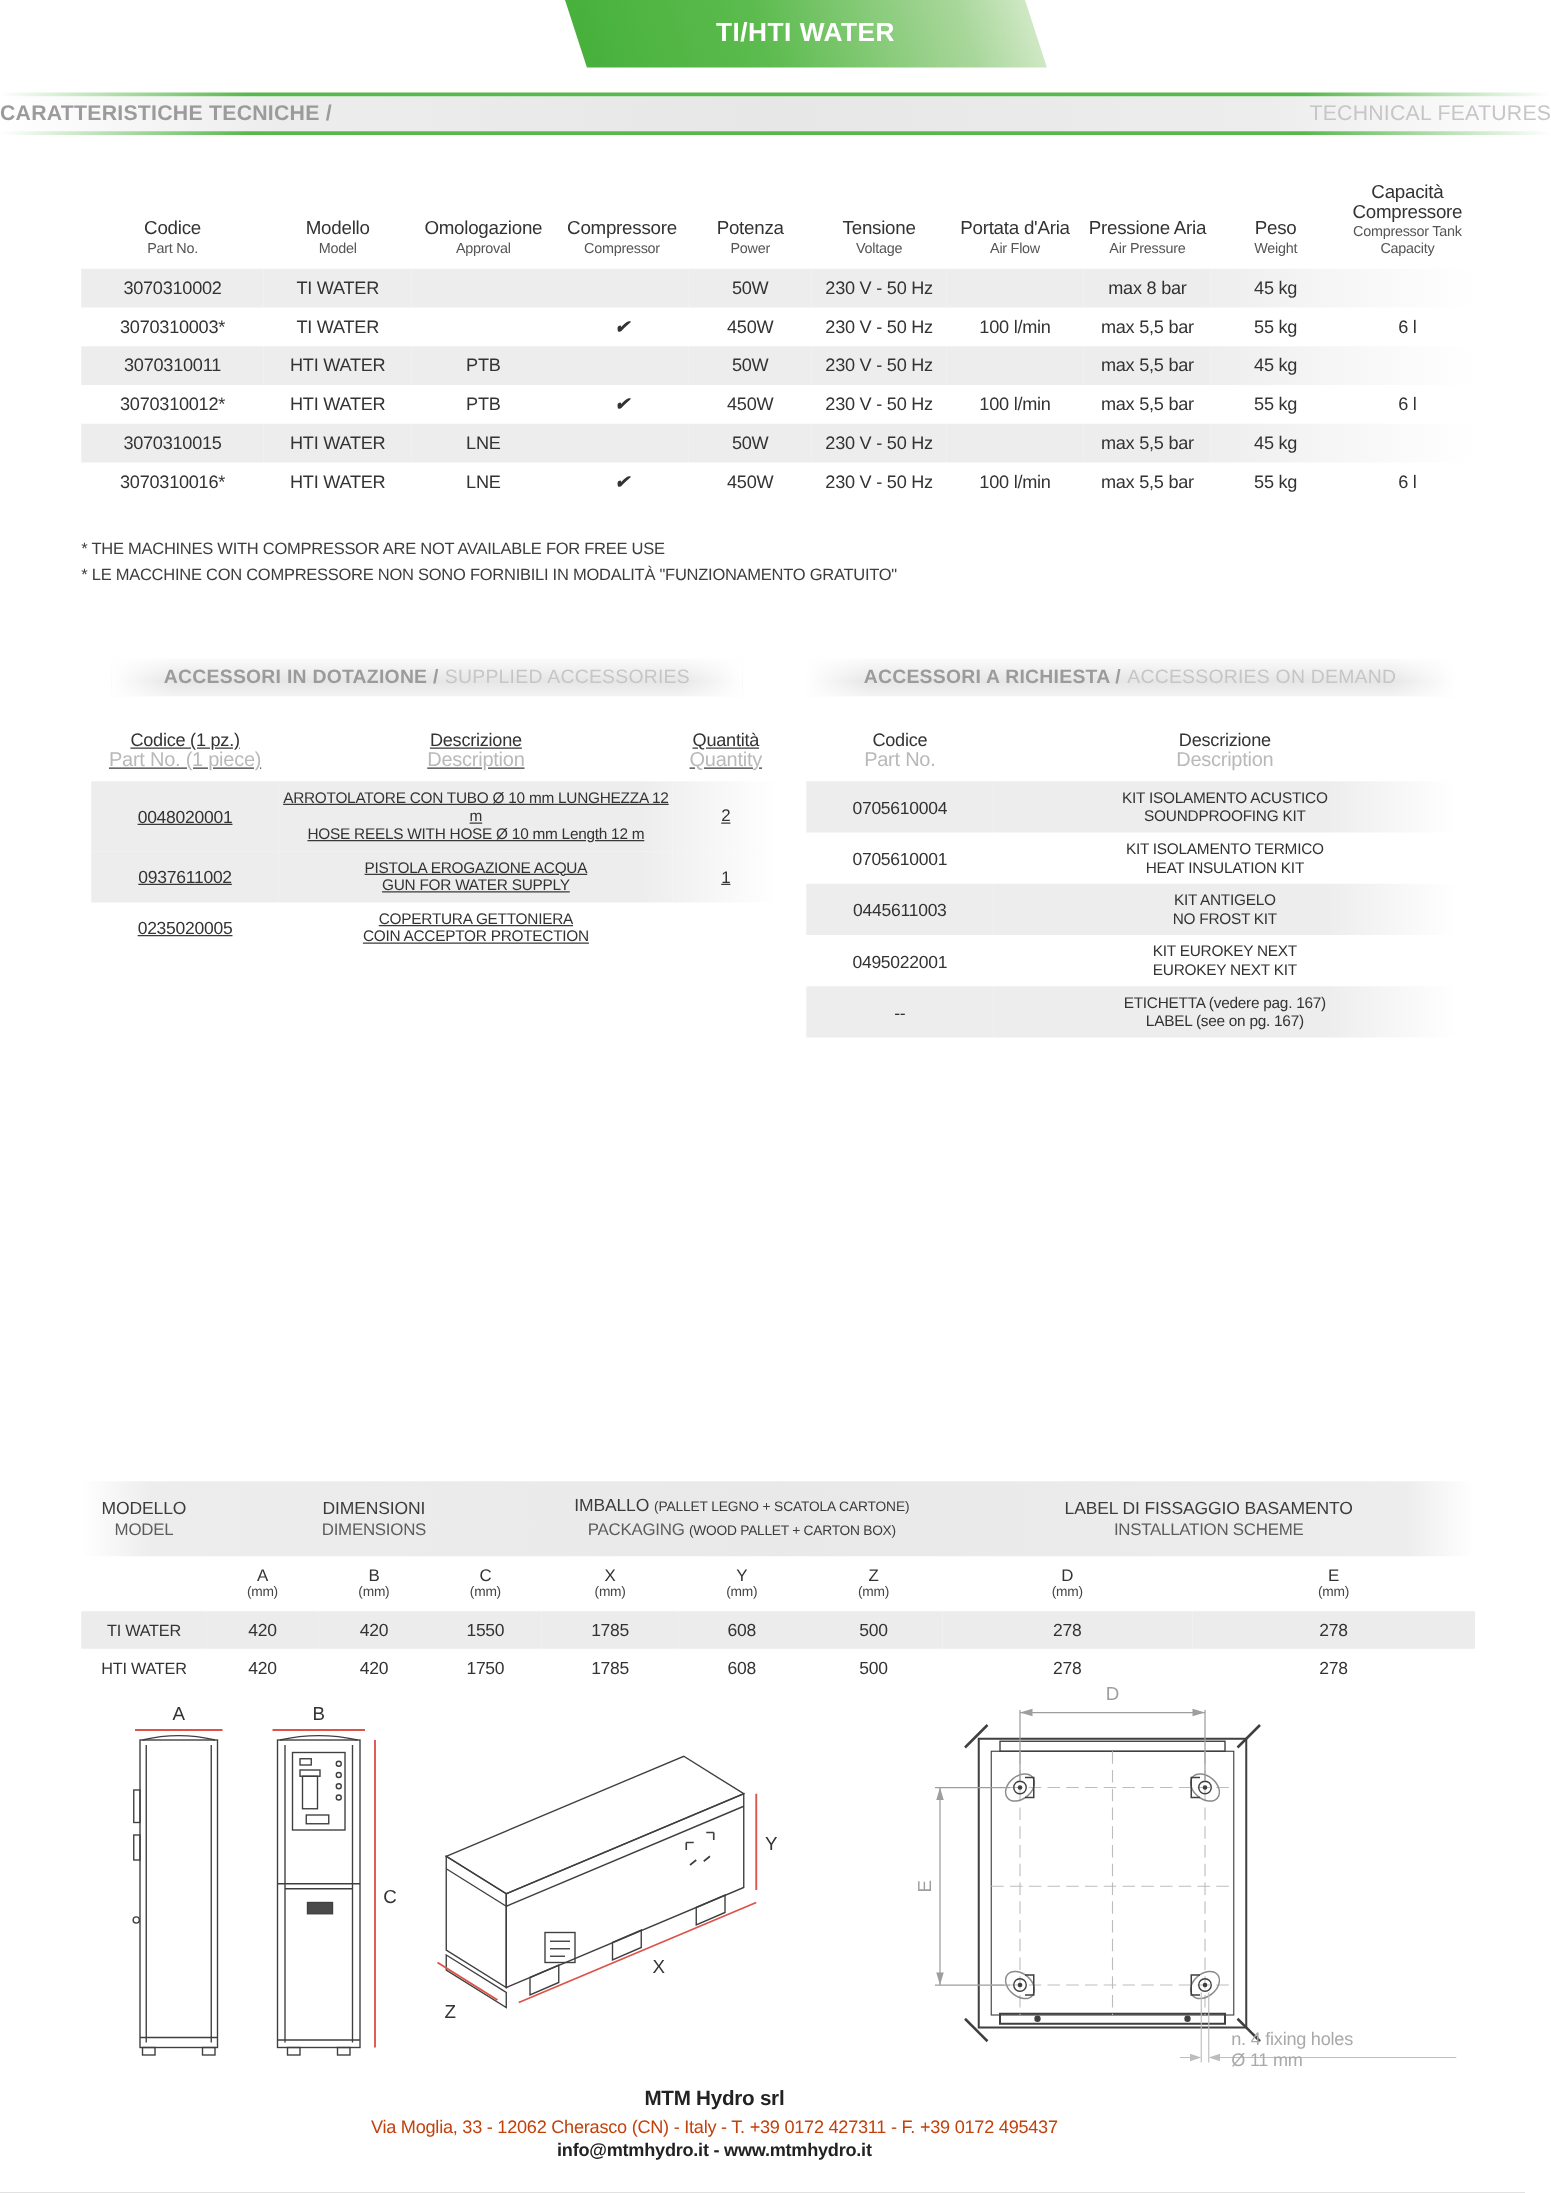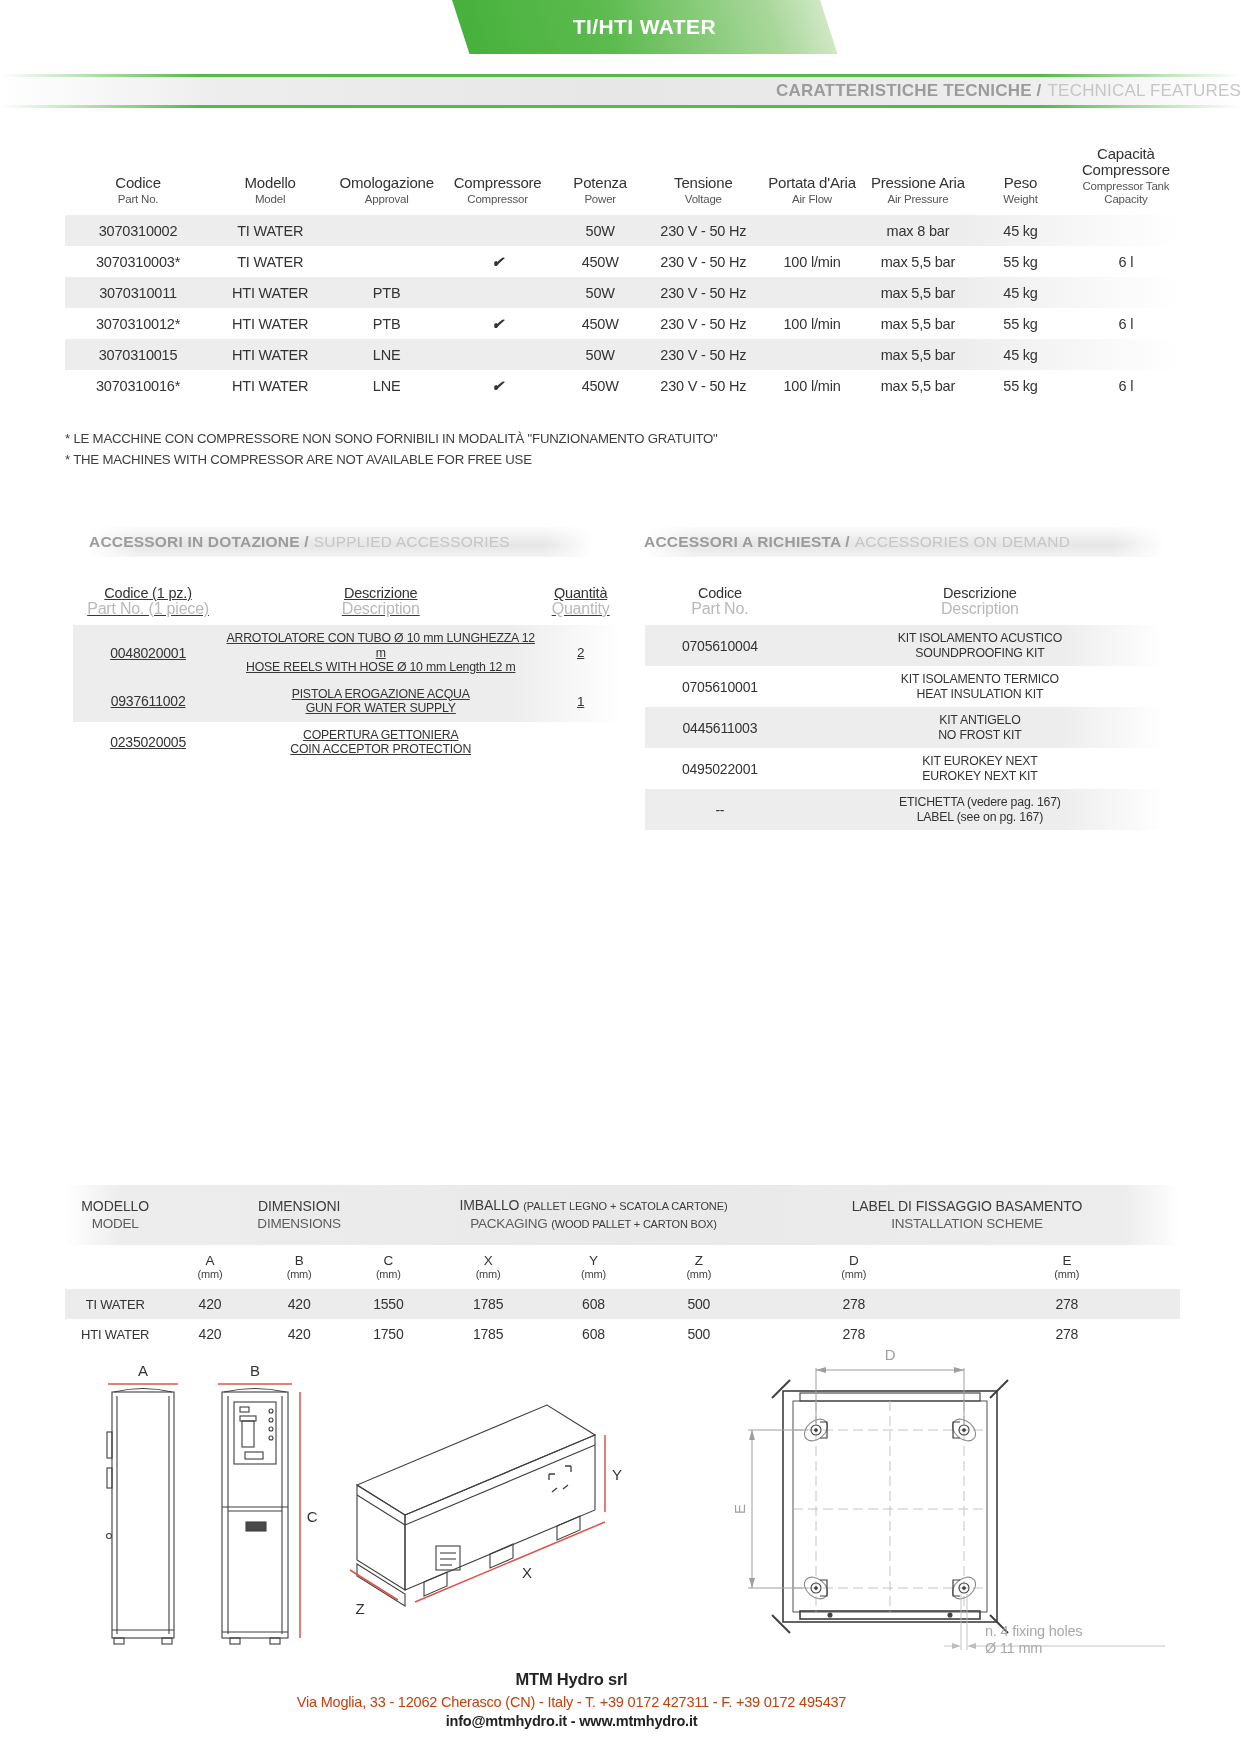--- a/index.html
+++ b/index.html
@@ -10,42 +10,42 @@
   
   .banner { position:absolute; left:452px; top:0; width:368px; height:54px;
             transform:skewX(18deg); transform-origin:0 0;
             background:linear-gradient(to right,#47b13c,#5cbb4e 40%,#a9d79b 85%,#cfe8c4);
             display:flex; align-items:center; justify-content:center; }
   .banner-text { transform:skewX(-18deg); color:#fff; font-size:21px; font-weight:bold; letter-spacing:0.4px; }
 
   
   .tech-band { position:absolute; left:0; top:77px; width:1241px; height:28px;
                background:linear-gradient(to right,#ffffff,#ededed 18%,#e7e7e7 50%,#ededed 82%,#ffffff);
-               display:flex; align-items:center; justify-content:flex-end; }
+               display:flex; align-items:center; justify-content:space-between; }
   .tech-band::before, .tech-band::after { content:""; position:absolute; left:0; right:0; height:3px;
                background:linear-gradient(to right,#ffffff,#58b84c 16%,#58b84c 84%,#ffffff); }
   .tech-band::before { top:-3px; } .tech-band::after { bottom:-3px; }
   .band-it { font-weight:bold; color:#9b9b9b; font-size:17px; letter-spacing:0.2px; }
   .band-en { color:#c6c6c6; font-size:17px; margin-left:6px; letter-spacing:0.2px; }
 
   
   table { border-collapse:collapse; table-layout:fixed; }
   .tech-table { position:absolute; left:65px; top:138px; width:1115px; }
   .tech-table th { vertical-align:bottom; text-align:center; font-weight:normal; padding:0 2px 9px; }
   .tech-table thead tr { height:77px; }
   .h-it { font-size:15px; color:#333; line-height:16px; }
   .h-en { font-size:11.5px; color:#555; line-height:13px; margin-top:2px; }
   .tech-table td { height:31px; text-align:center; font-size:14.5px; color:#333; }
   .row-alt { background:linear-gradient(to right,#ededed 0%,#ededed 80%,rgba(237,237,237,0) 100%); }
   .cell-check { color:#1ba243; font-weight:bold; font-style:italic; font-size:15px; }
 
   .footnotes { position:absolute; left:65px; top:428px; font-size:13.2px; line-height:21px; color:#3d3d3d; }
 
   
-  .acc-band { position:absolute; top:527px; height:30px; display:flex; align-items:center; 
+  .acc-band { position:absolute; top:527px; height:30px; display:flex; align-items:center; justify-content:center;
               background:linear-gradient(to right,rgba(255,255,255,1),rgba(255,255,255,0) 10%,rgba(255,255,255,0) 90%,rgba(255,255,255,1)),
                          linear-gradient(to bottom,#fbfbfb,#e6e6e6 60%,#f3f3f3); }
   .acc-band .band-it { font-size:15.5px; } .acc-band .band-en { font-size:15.5px; margin-left:5px; }
   .acc-band-left  { left:89px;  width:505px; }
   .acc-band-right { left:644px; width:520px; }
 
   
   .acc-table { position:absolute; top:585px; }
   .acc-table th { vertical-align:top; text-align:center; font-weight:normal; padding-bottom:10px; }
   .ah-it { font-size:14.5px; color:#333; line-height:16px; }
@@ -222,22 +222,22 @@
           <td>230 V - 50 Hz</td>
           <td>100 l/min</td>
           <td>max 5,5 bar</td>
           <td>55 kg</td>
           <td>6 l</td>
       </tr>
     </tbody>
   </table>
 
   <div class="footnotes">
+    <div>* THE MACHINES WITH COMPRESSOR ARE NOT AVAILABLE FOR FREE USE</div>
     <div>* LE MACCHINE CON COMPRESSORE NON SONO FORNIBILI IN MODALITÀ "FUNZIONAMENTO GRATUITO"</div>
-    <div>* THE MACHINES WITH COMPRESSOR ARE NOT AVAILABLE FOR FREE USE</div>
   </div>
 
   <div class="acc-band acc-band-left">
     <span class="band-it">ACCESSORI IN DOTAZIONE /</span>
     <span class="band-en">SUPPLIED ACCESSORIES</span>
   </div>
   <div class="acc-band acc-band-right">
     <span class="band-it">ACCESSORI A RICHIESTA /</span>
     <span class="band-en">ACCESSORIES ON DEMAND</span>
   </div>

